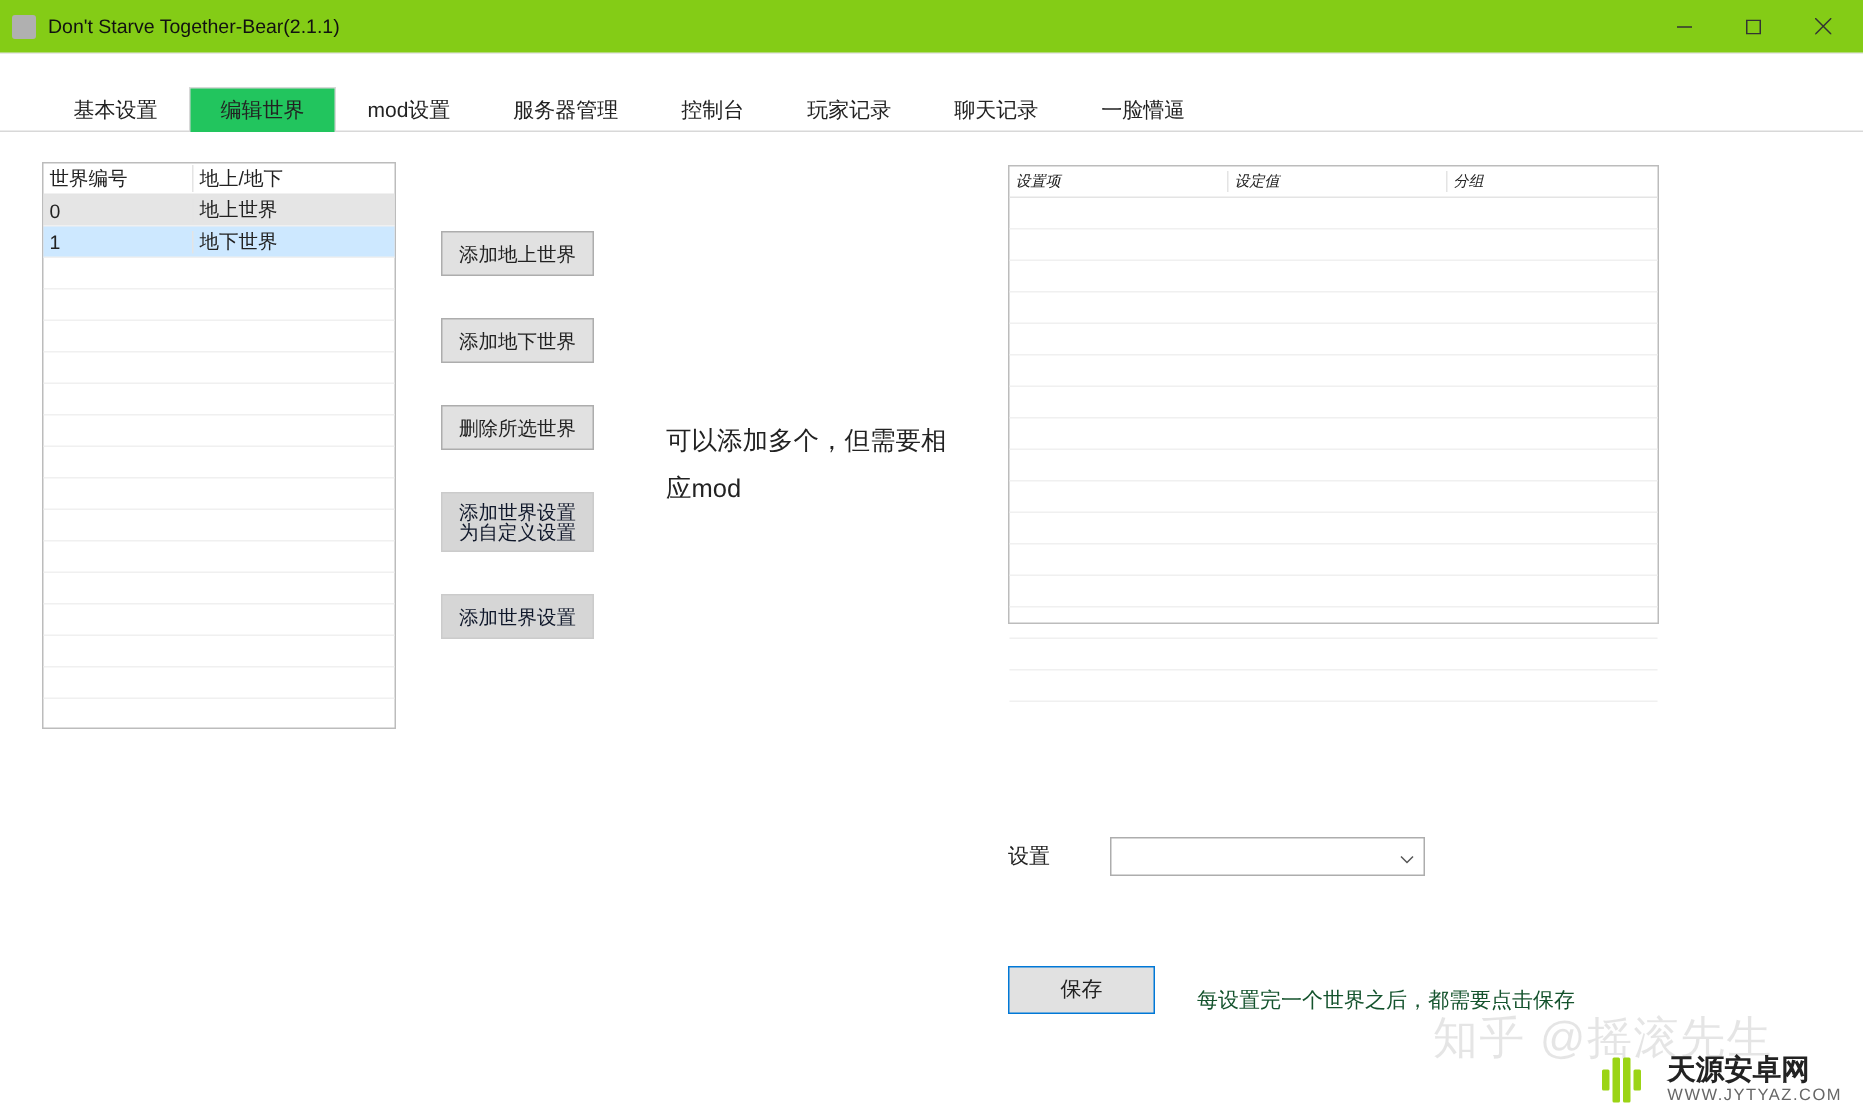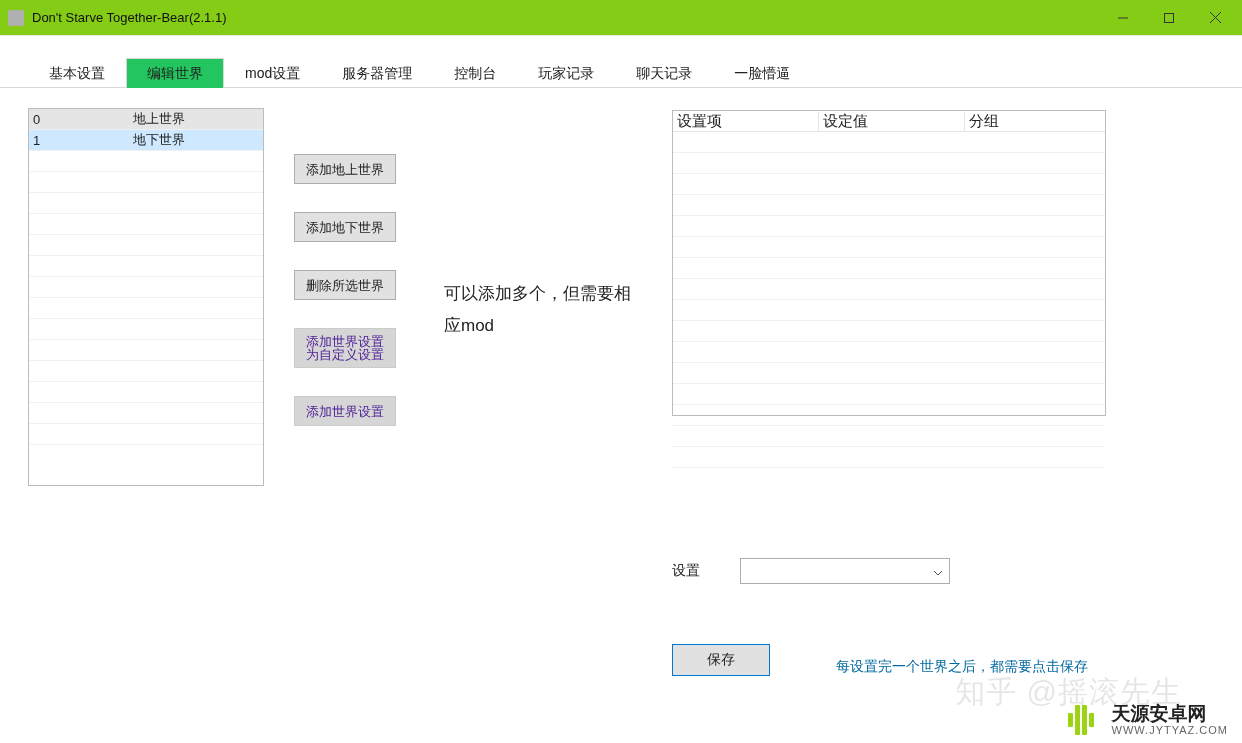--- a/index.html
+++ b/index.html
@@ -105,42 +105,43 @@
     width: 102px;
     height: 30px;
     background: #e1e1e1;
     border: 1px solid #adadad;
     font-size: 13px;
     color: #222;
     display: flex; align-items:center; justify-content:center;
     line-height: 1;
   }
   .btn.tall { height: 40px; flex-direction: column; font-size:13px; }
-  .btn.disabled { background: #d6d6d6; color: #4c1d95; border-color:#cbcbcb; }
+  .btn.disabled { background: #d6d6d6; color: #0f172a; border-color:#cbcbcb; }
 
   .middle-note {
     position: absolute;
     left: 444px;
     top: 190px;
     width: 190px;
     font-size: 17px;
     color: #222;
     line-height: 1.9;
   }
 
   
   .settings-table {
     position: absolute;
     left: 672px;
     top: 22px;
     width: 434px;
     height: 306px;
     border: 1px solid #bcbcbc;
     background: #fff;
-    font-size: 15px;
+    font-size: 10px;
+    font-style: italic;
   }
   .settings-table .thead, .settings-table .trow {
     display: flex;
     height: 21px;
     align-items: center;
   }
   .settings-table .thead { border-bottom: 1px solid #e4e4e4; }
   .settings-table .trow { border-bottom: 1px solid #f0f0f0; }
   .settings-table .sc0 { width: 146px; padding-left:4px; border-right:1px solid #e4e4e4; }
   .settings-table .sc1 { width: 146px; padding-left:4px; border-right:1px solid #e4e4e4; }
@@ -189,21 +190,21 @@
   }
   .save-btn {
     width: 98px;
     height: 32px;
     border: 1px solid #0078d7;
     background: #e1e1e1;
     display:flex; align-items:center; justify-content:center;
     font-size: 14px;
     color: #222;
   }
-  .save-note { font-size: 14px; color:#0369a1;margin-left:38px; }
+  .save-note { font-size: 14px; color:#14532d; }
 
   
   .wm-zhihu {
     position: absolute;
     right: 60px;
     bottom: 30px;
     font-size: 30px;
     color: rgba(0,0,0,0.10);
     letter-spacing: 1px;
     pointer-events: none;
@@ -259,20 +260,24 @@
   <div class="tab">服务器管理</div>
   <div class="tab">控制台</div>
   <div class="tab">玩家记录</div>
   <div class="tab">聊天记录</div>
   <div class="tab">一脸懵逼</div>
 </div>
 
 <div class="content">
 
   <div class="world-table">
+    <div class="thead">
+      <div class="c0">世界编号</div>
+      <div class="c1">地上/地下</div>
+    </div>
     <div class="trow highlight">
       <div class="c0">0</div>
       <div class="c1">地上世界</div>
     </div>
     <div class="trow selected">
       <div class="c0">1</div>
       <div class="c1">地下世界</div>
     </div>
 
     <div class="trow"></div>

